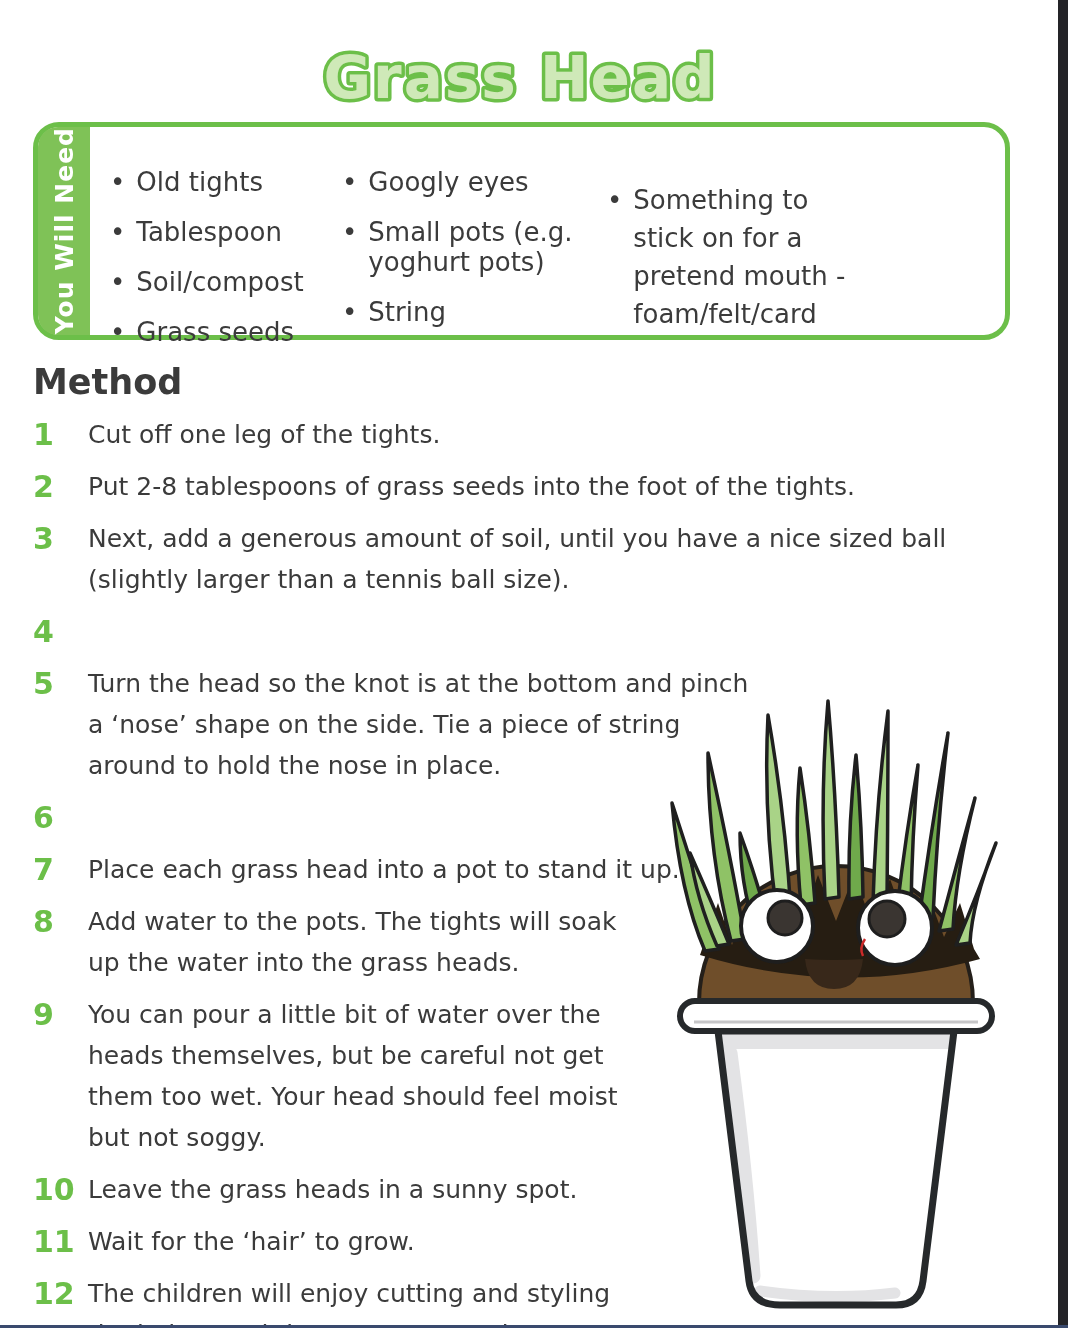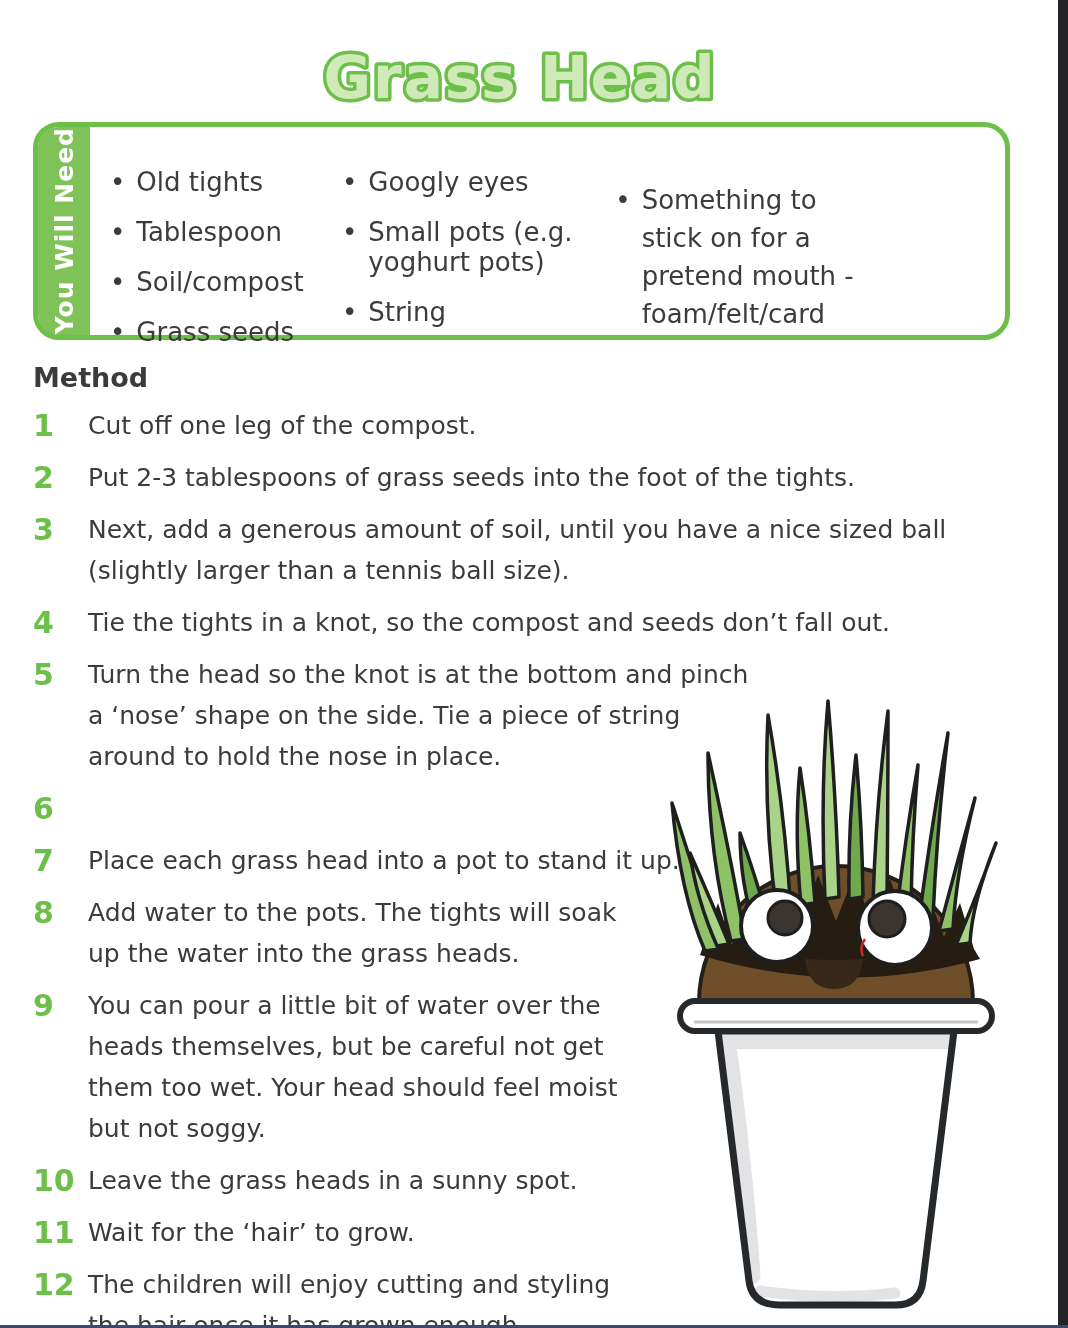--- a/index.html
+++ b/index.html
@@ -33,24 +33,24 @@
     color:#ffffff;font-weight:bold;font-size:25px;letter-spacing:1px;white-space:nowrap;
   }
   .ywn-cols{flex:1;display:flex;padding:16px 8px 8px 20px;box-sizing:border-box;margin-top:24px;}
   .ywn-col{box-sizing:border-box;}
   .ywn-col1{width:232px;}
   .ywn-col2{width:265px;}
   .ywn-col3{width:255px;padding-top:14px;}
   .ywn-item{display:flex;font-size:26px;line-height:30px;margin-bottom:20px;}
   .ywn-item::before{content:"•";margin-right:11px;flex:none;}
   .ywn-item .ywn-item-text{white-space:pre-line;}
-  .ywn-col3 .ywn-item{line-height:38px;justify-content:center;}
-
-  
-  .method-heading{margin-top:22px;margin-bottom:12px;font-size:27px;font-weight:bold;color:#3b3b3b;}
+  .ywn-col3 .ywn-item{line-height:38px;}
+
+  
+  .method-heading{margin-top:22px;margin-bottom:12px;font-size:35px;font-weight:bold;color:#3b3b3b;}
   .steps{width:1000px;}
   .step{display:flex;margin-bottom:11px;}
   .step-num{flex:none;width:55px;font-weight:bold;font-size:30px;line-height:41px;color:#6cbf49;}
   .step-text{font-size:25px;line-height:41px;white-space:pre-line;}
 
   
   .illustration{position:absolute;left:660px;top:693px;width:355px;height:632px;}
 
   
   .right-strip{position:absolute;right:0;top:0;width:10px;height:1328px;background:#242428;}
@@ -107,34 +107,33 @@
           </div>
       </div>
     </div>
   </div>
 
   <div class="method-heading">Method</div>
 
   <div class="steps">
     <div class="step">
       <span class="step-num">1</span>
-      <span class="step-text">Cut off one leg of the compost.</span>
+      <span class="step-text">Cut off one leg of the tights.</span>
     </div>
     <div class="step">
       <span class="step-num">2</span>
-      <span class="step-text">Put 2-3 tablespoons of grass seeds into the foot of the tights.</span>
+      <span class="step-text">Put 2-8 tablespoons of grass seeds into the foot of the tights.</span>
     </div>
     <div class="step">
       <span class="step-num">3</span>
       <span class="step-text">Next, add a generous amount of soil, until you have a nice sized ball
 (slightly larger than a tennis ball size).</span>
     </div>
     <div class="step">
       <span class="step-num">4</span>
-      <span class="step-text">Tie the tights in a knot, so the compost and seeds don’t fall out.</span>
     </div>
     <div class="step">
       <span class="step-num">5</span>
       <span class="step-text">Turn the head so the knot is at the bottom and pinch
 a ‘nose’ shape on the side. Tie a piece of string
 around to hold the nose in place.</span>
     </div>
     <div class="step">
       <span class="step-num">6</span>
     </div>

